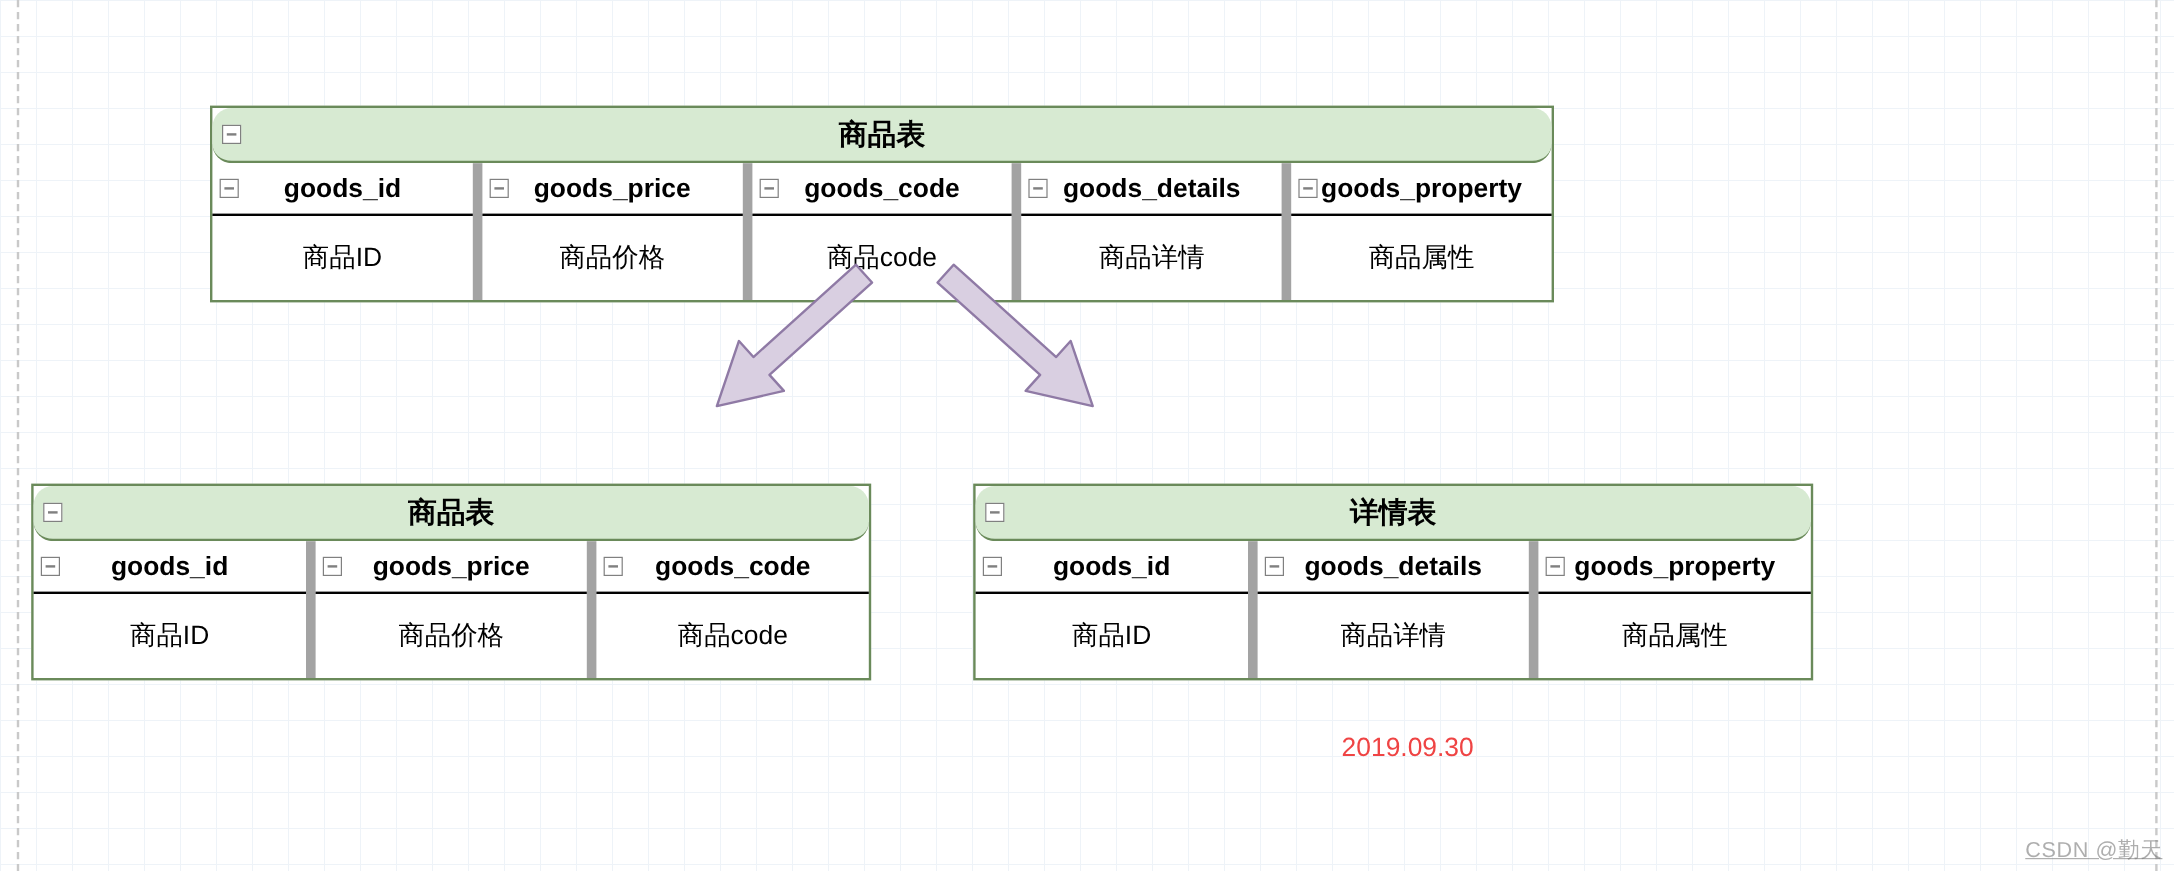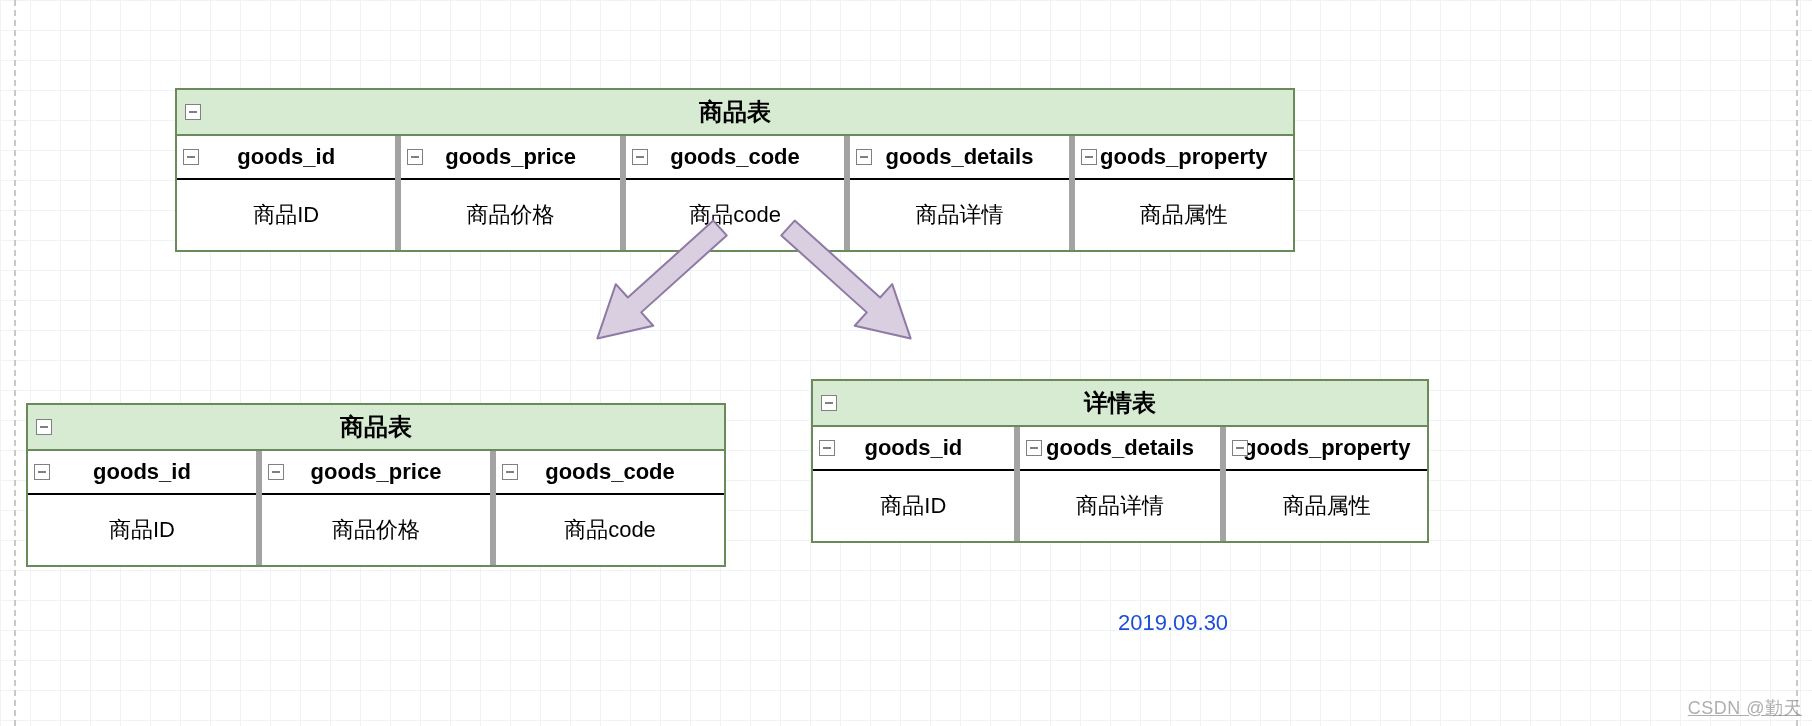--- a/index.html
+++ b/index.html
@@ -37,27 +37,28 @@
     box-sizing: border-box;
   }
   .box-title {
     background: #d7ead2;
     border-bottom: 2px solid #6a8a5a;
     text-align: center;
     font-weight: 700;
     font-size: 24px;
     padding: 6px 0;
     position: relative;
+    border-radius: 16px;
   }
   .cols {
     display: flex;
   }
   .col {
     flex: 1 1 0;
-    border-right: 6px solid #a3a3a3;
+    border-right: 8px solid #a3a3a3;
     box-sizing: border-box;
   }
   .col:last-child { border-right: none; }
   .col-head {
     font-weight: 700;
     font-size: 22px;
     text-align: center;
     padding: 8px 4px;
     border-bottom: 2px solid #000;
     position: relative;
@@ -85,21 +86,21 @@
     width: 8px;
     height: 1.5px;
     background: #808080;
   }
   .minus.title-minus { left: 8px; top: 50%; transform: translateY(-50%); }
   .minus.head-minus  { left: 6px; top: 50%; transform: translateY(-50%); }
 
   .date {
     position: absolute;
     font-size: 22px;
-    color: #1d4ed8;
+    color: #ef4444;
   }
   .watermark {
     position: absolute;
     right: 10px;
     bottom: 6px;
     font-size: 18px;
     color: rgba(120,120,120,0.6);
     letter-spacing: 0.5px;
     text-decoration: underline;
   }
@@ -160,21 +161,21 @@
         <div class="col-head"><span class="minus head-minus"></span><span>goods_price</span></div>
         <div class="col-body">商品价格</div>
       </div>
     <div class="col">
         <div class="col-head"><span class="minus head-minus"></span><span>goods_code</span></div>
         <div class="col-body">商品code</div>
       </div>
   </div>
 </div>
 
-<div class="box" style="left:811px; top:379px; width:618px;">
+<div class="box" style="left:811px; top:403px; width:700px;">
   <div class="box-title">
     <span class="minus title-minus"></span>
     <span>详情表</span>
   </div>
   <div class="cols">
     <div class="col">
         <div class="col-head"><span class="minus head-minus"></span><span>goods_id</span></div>
         <div class="col-body">商品ID</div>
       </div>
     <div class="col">

